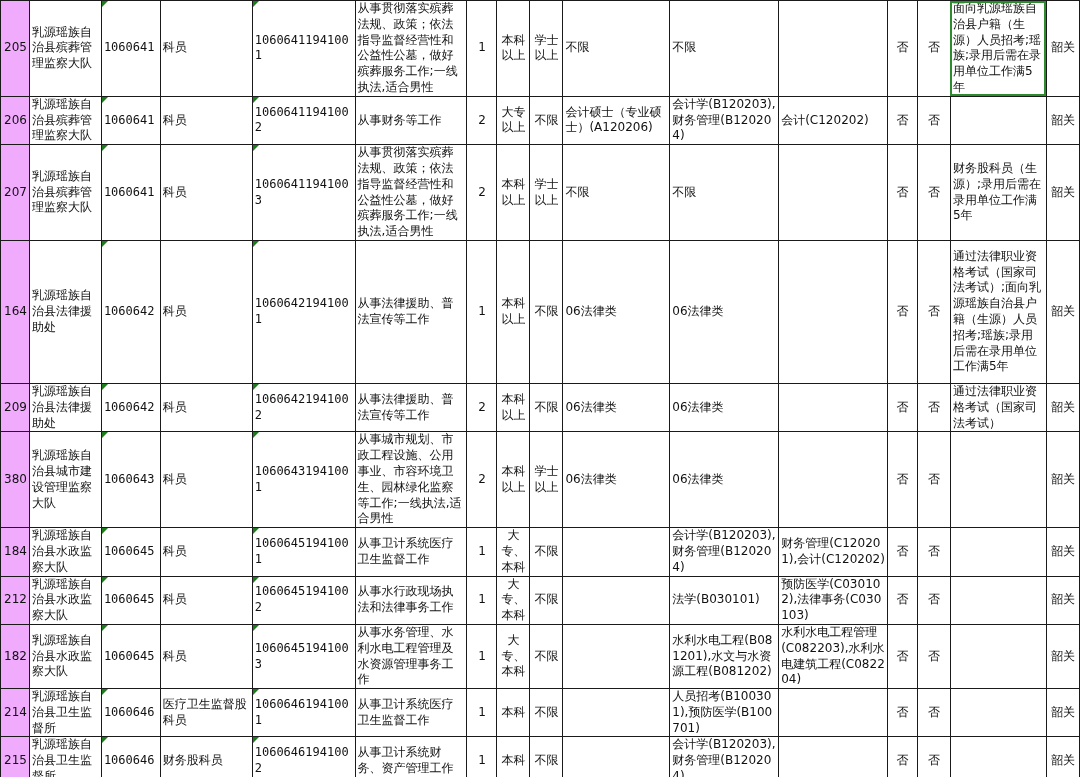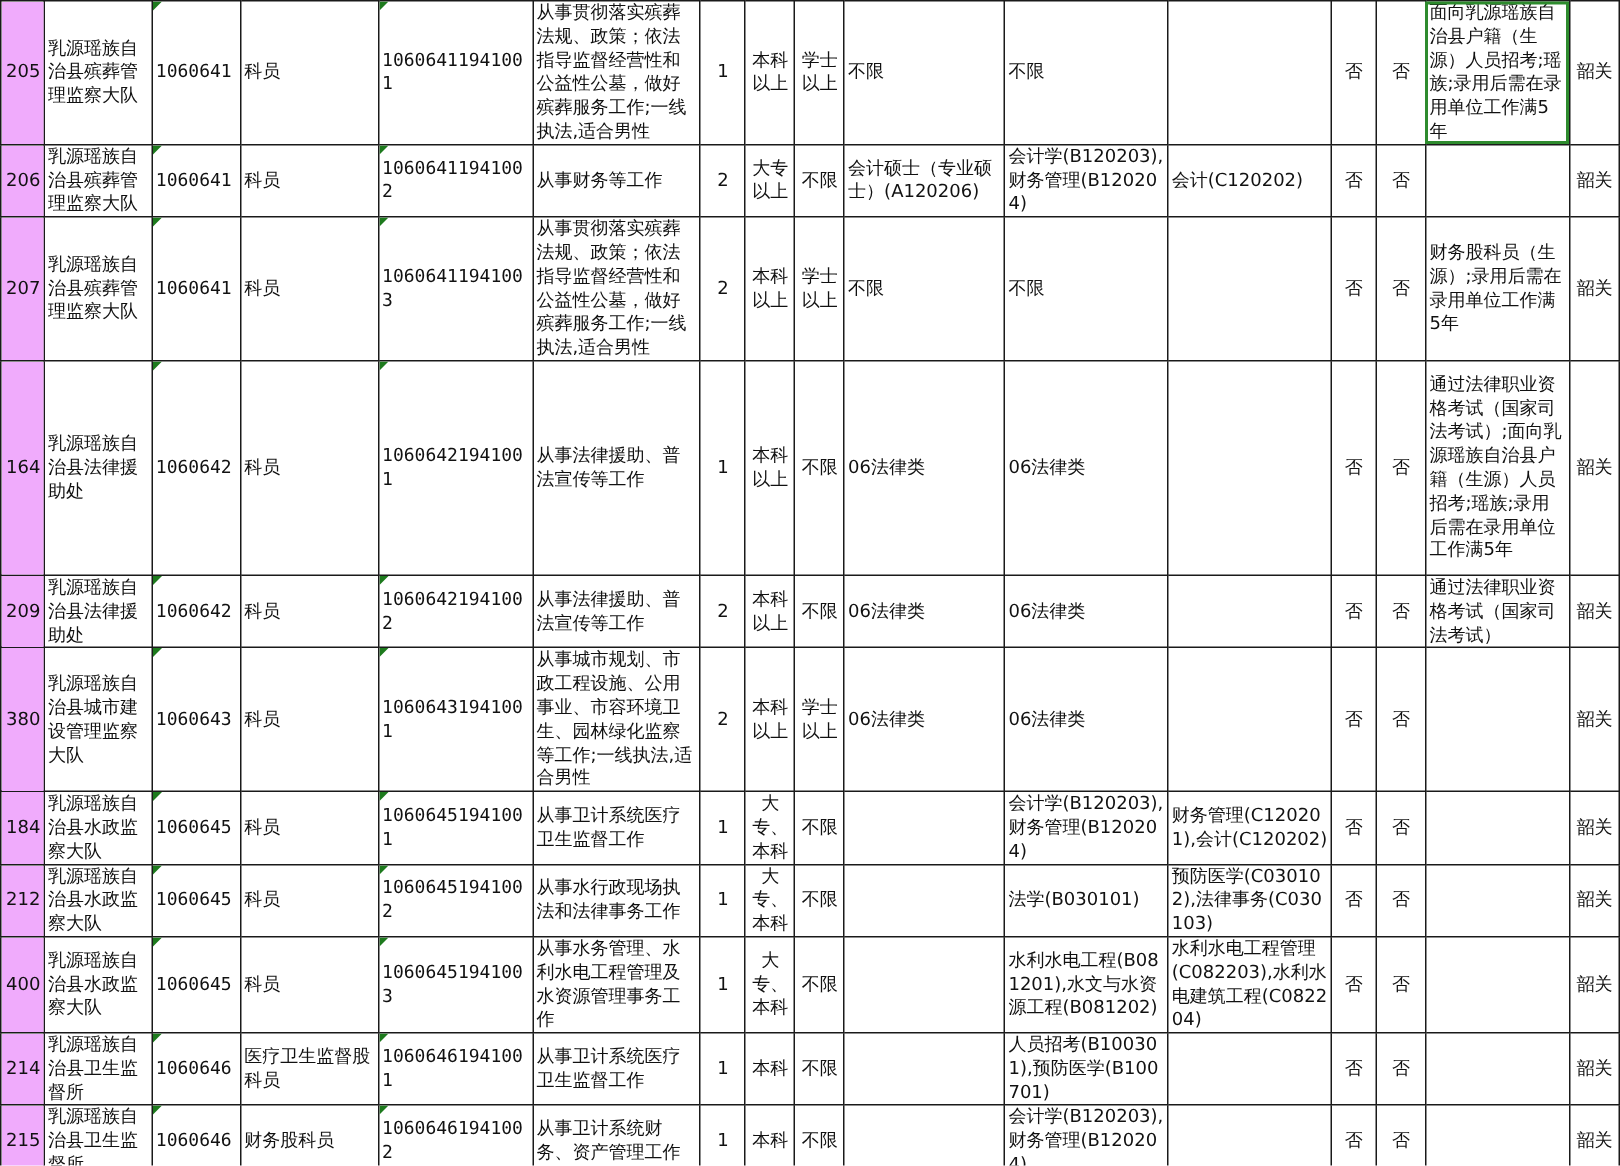--- a/index.html
+++ b/index.html
@@ -185,21 +185,21 @@
     <td><span></span></td>
     <td><span>法学(B030101)</span></td>
     <td><span>预防医学(C030102),法律事务(C030103)</span></td>
     <td class="center"><span>否</span></td>
     <td class="center"><span>否</span></td>
     <td><span></span></td>
     <td class="center"><span>韶关</span></td>
   </tr>
 
   <tr style="height: 64px;">
-    <td class="rowhdr"><span>400</span></td>
+    <td class="rowhdr"><span>182</span></td>
     <td><span>乳源瑶族自治县水政监察大队</span></td>
     <td class="mono"><span class="tri"></span><span>1060645</span></td>
     <td><span>科员</span></td>
     <td class="mono"><span class="tri"></span><span>10606451941003</span></td>
     <td><span>从事水务管理、水利水电工程管理及水资源管理事务工作</span></td>
     <td class="center"><span>1</span></td>
     <td class="center"><span>大专、本科</span></td>
     <td class="center"><span>不限</span></td>
     <td><span></span></td>
     <td><span>水利水电工程(B081201),水文与水资源工程(B081202)</span></td>

